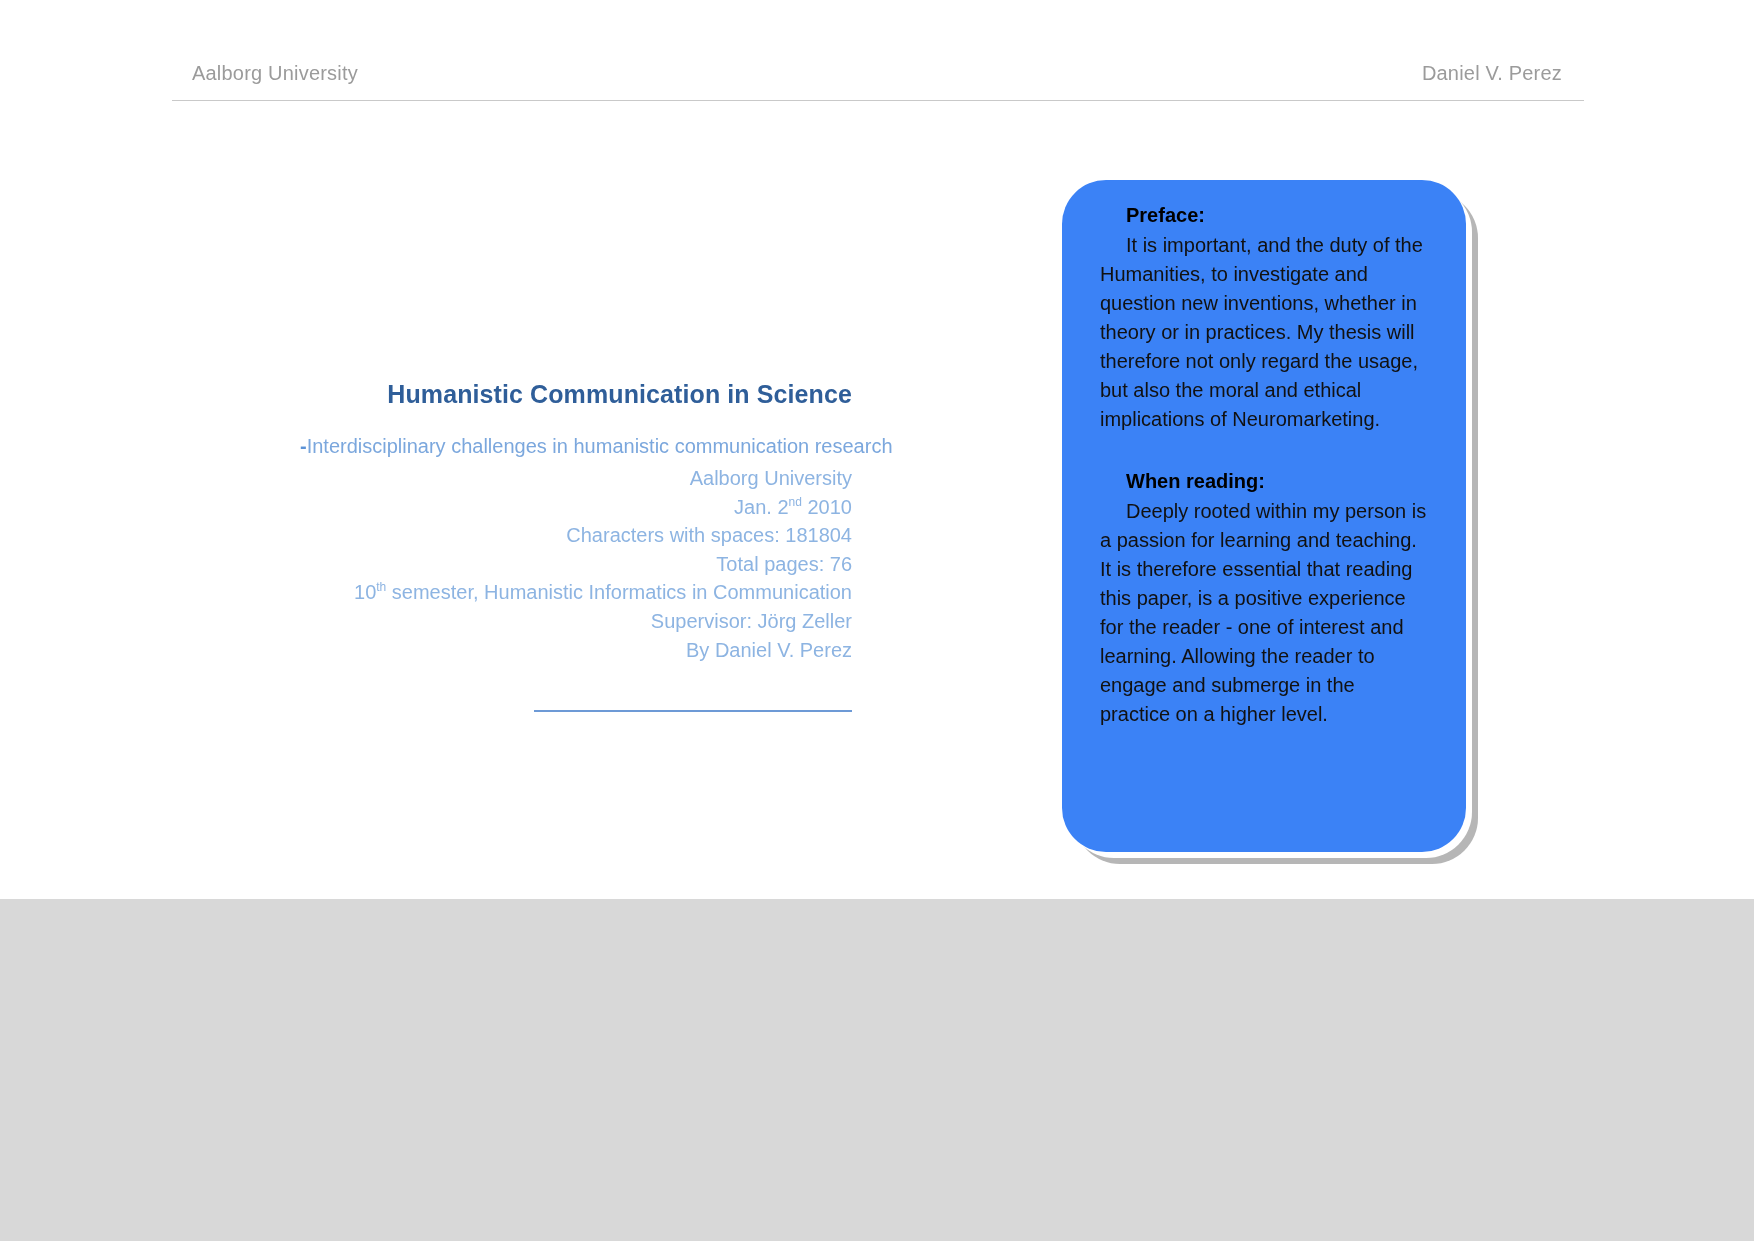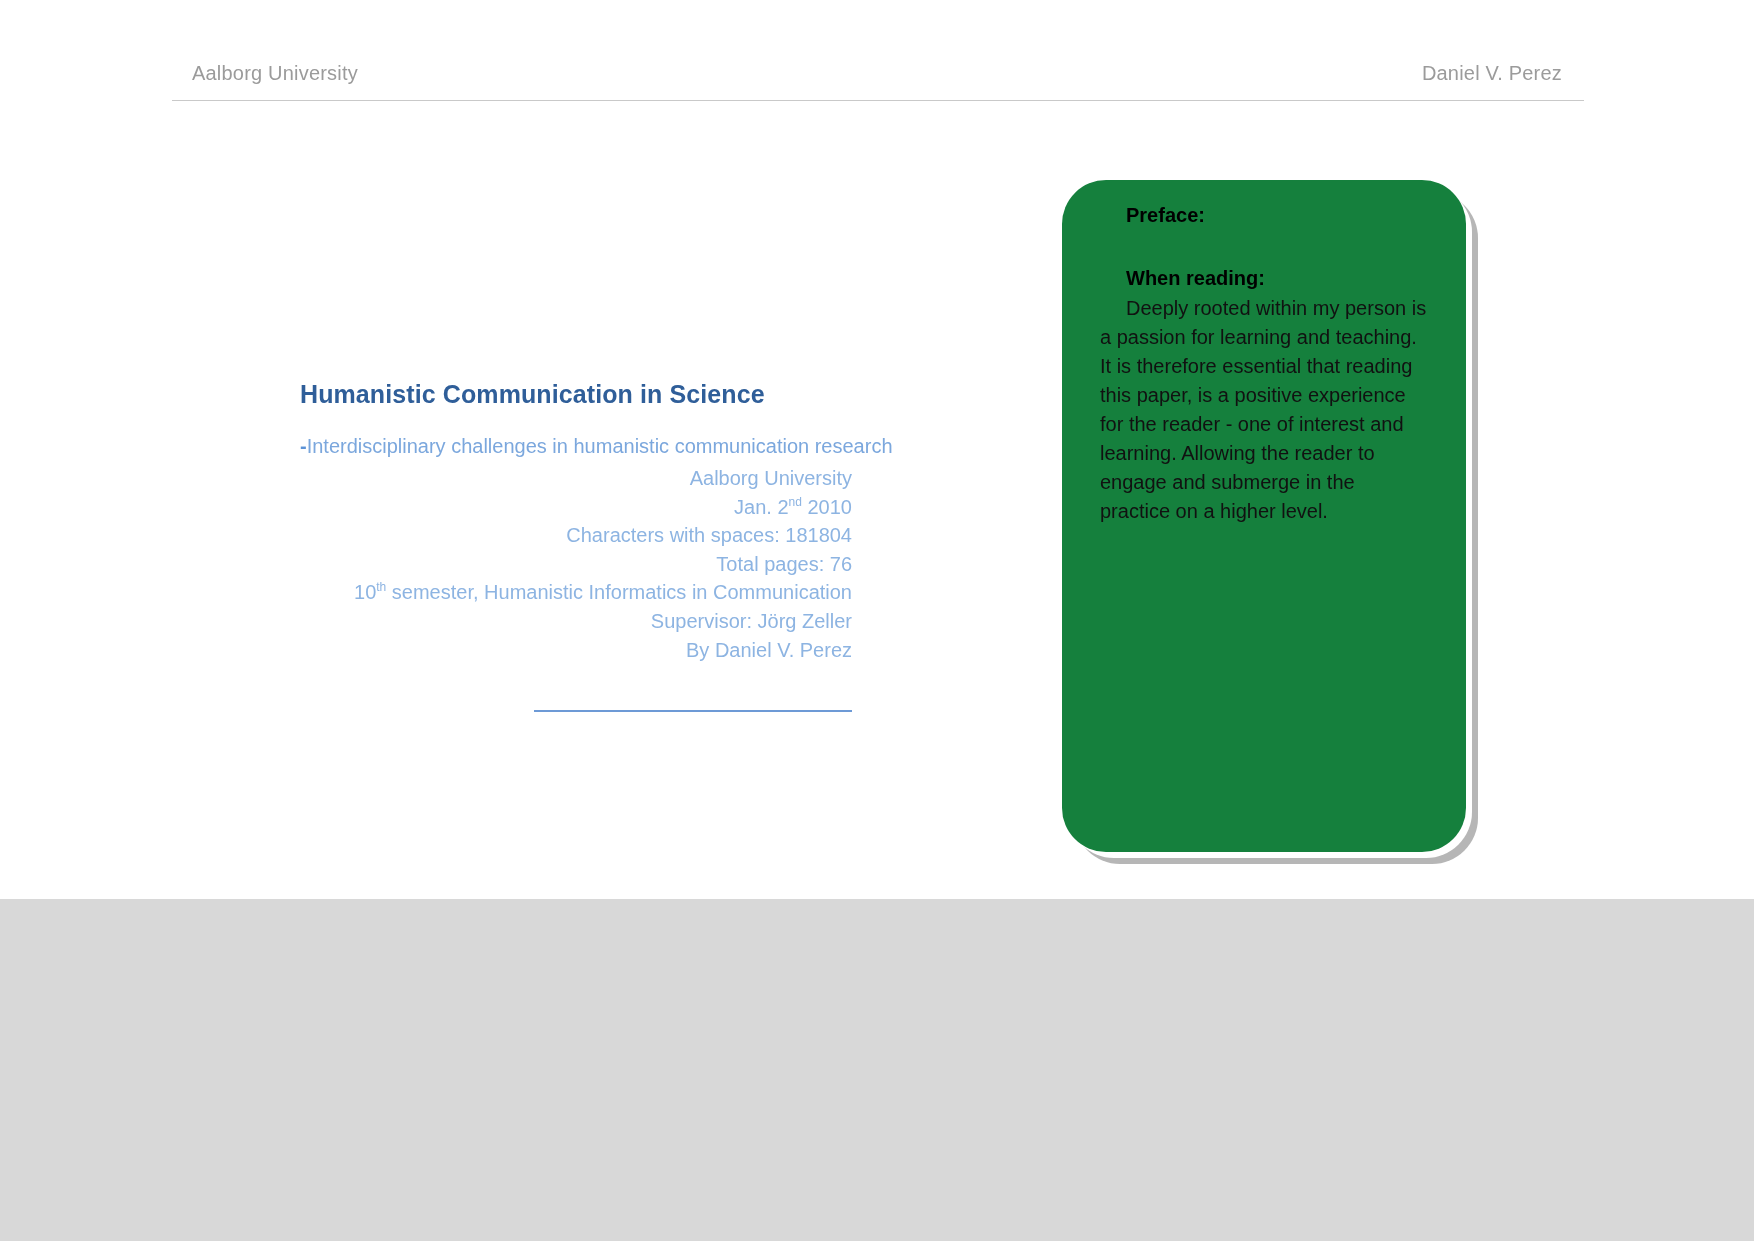--- a/index.html
+++ b/index.html
@@ -47,21 +47,21 @@
     position: absolute;
     left: 300px;
     top: 380px;
     width: 552px;
     text-align: right;
   }
   .doc-title {
     font-size: 25px;
     font-weight: bold;
     color: #2f5e99;
-    text-align: left;
+    text-align: right;
     margin: 0 0 26px 0;
     letter-spacing: 0.1px;
   }
   .doc-subtitle {
     font-size: 20px;
     color: #7ba7dd;
     text-align: center;
     margin: 0 0 6px 0;
     white-space: nowrap;
   }
@@ -109,21 +109,21 @@
     border-radius: 46px;
     background: #ffffff;
   }
   .callout {
     position: absolute;
     left: 1062px;
     top: 180px;
     width: 404px;
     height: 672px;
     border-radius: 44px;
-    background: #15803d;
+    background: #3b82f6;
     box-sizing: border-box;
     padding: 24px 36px 24px 38px;
   }
   .callout-heading {
     font-size: 20px;
     font-weight: bold;
     color: #000000;
     margin: 0 0 4px 0;
     padding-left: 26px;
   }
@@ -203,20 +203,21 @@
 
     <div class="meta-line">By Daniel V. Perez</div>
 
     <div class="title-rule"></div>
   </div>
 
   <div class="callout-shadow"></div>
   <div class="callout-ring"></div>
   <div class="callout">
     <div class="callout-heading">Preface:</div>
+    <p class="callout-para">It is important, and the duty of the Humanities, to investigate and question new inventions, whether in theory or in practices. My thesis will therefore not only regard the usage, but also the moral and ethical implications of Neuromarketing.</p>
     <div class="callout-gap"></div>
     <div class="callout-heading">When reading:</div>
     <p class="callout-para">Deeply rooted within my person is a passion for learning and teaching. It is therefore essential that reading this paper, is a positive experience for the reader - one of interest and learning. Allowing the reader to engage and submerge in the practice on a higher level.</p>
   </div>
 
   <div class="side-chapter">
     <span class="rot"><span class="chap-word">Chapter: </span><span class="chap-name">Contents</span></span>
   </div>
 
   <div class="footer-rule"></div>

